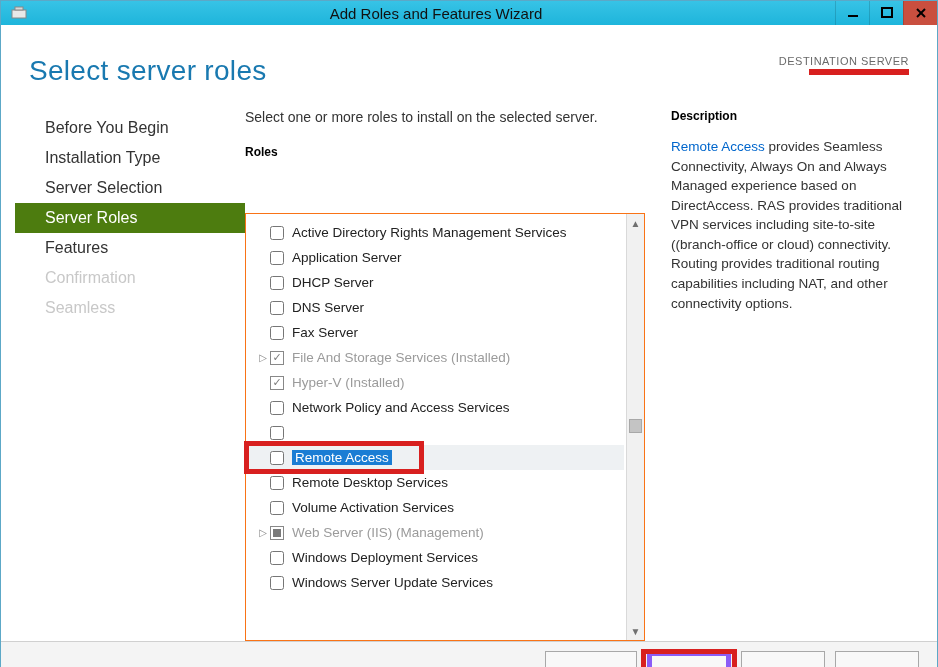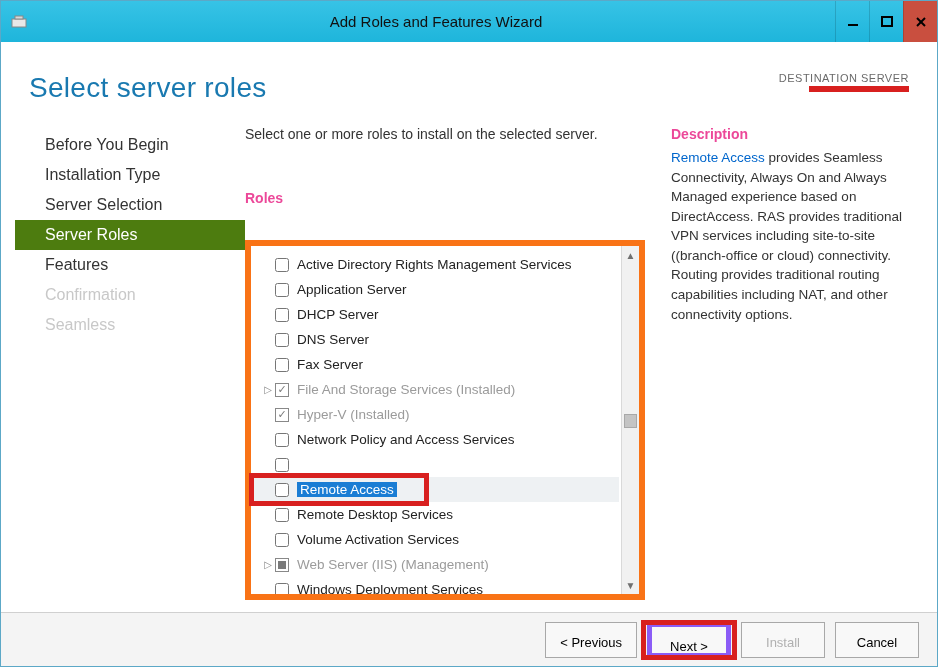--- a/index.html
+++ b/index.html
@@ -16,39 +16,39 @@
   .page-title { font-size: 28px; font-weight: 300; color:#1979b0; letter-spacing:0.3px; }
   .dest-wrap { text-align:right; }
   .dest-label { font-size: 11px; color:#6a6a6a; letter-spacing:0.5px; }
   .red-underline { height:6px; width:100px; background:#d8201f; border:2px solid #d8201f; margin-top:2px; margin-left:auto; }
   .body-row { flex:1; display:flex; padding: 12px 14px 0 14px; }
   .sidebar { width: 230px; padding-top:4px; }
   .nav-item { padding: 6px 14px 6px 30px; font-size: 16px; color:#333; cursor:pointer; }
   .nav-item.active { background:#4d7c0f; color:#fff; }
   .nav-item.disabled { color:#c8c8c8; cursor:default; }
   .main { flex:1; display:flex; gap:26px; }
-  .roles-col { flex: 0 0 400px; display:flex; flex-direction:column;gap:28px; }
+  .roles-col { flex: 0 0 400px; display:flex; flex-direction:column; }
   .instruction { font-size:14px; color:#333; margin-bottom:20px; }
-  .section-title { font-size:14px; font-weight:600; color:#ec4899; margin-bottom:6px; }
-  .roles-box { border:6px solid #f97316; height: 360px; display:flex; }
+  .section-title { font-size:12px; font-weight:600; color:#000000; margin-bottom:6px; }
+  .roles-box { border:1px solid #f97316; height: 428px; display:flex;margin-top:48px; }
   .roles-list { flex:1; overflow:hidden; padding:6px 2px; }
   .role-row { display:flex; align-items:center; height:25px; padding:0 8px; font-size:13.5px; color:#222; }
   .role-row .expander { width:14px; display:inline-flex; justify-content:center; color:#888; font-size:10px; }
   .role-row input[type=checkbox]{ width:14px; height:14px; margin-right:8px; accent-color:#666; }
   .role-row.installed { color:#9b9b9b; }
   .role-row.selected { background:#eef1f3; }
   .role-row.selected .label-wrap { background:#1a7dd4; color:#fff; padding:0 3px; }
   .hl-box { position:relative; }
   .red-box { position:absolute; border:5px solid #d8201f; pointer-events:none; }
   .scroll-track { width:18px; background:#f1f1f1; border-left:1px solid #d9d9d9; display:flex; flex-direction:column; }
   .scroll-arrow { height:18px; display:flex; align-items:center; justify-content:center; color:#707070; font-size:10px; cursor:pointer;}
   .scroll-thumb-area{ flex:1; position:relative;}
   .scroll-thumb { position:absolute; left:2px; right:2px; background:#c4c4c4; border:1px solid #a8a8a8;}
   .desc-col { flex:1; padding-right:10px; }
-  .desc-text { font-size:13.5px; color:#333; line-height:1.45; margin-top:6px; }
+  .desc-text { font-size:13.5px; color:#333; line-height:1.45; margin-top:14px; }
   .desc-text .link { color:#0066cc; }
   .footer { height:54px; border-top:1px solid #d0d0d0; background:#f4f4f4; display:flex; align-items:center; justify-content:flex-end; gap:10px; padding:0 18px; position:relative;}
   .btn { min-width:84px; height:36px; padding:12px 14px; font-size:13px; background:#f8f8f8; border:1px solid #a8a8a8; cursor:pointer; }
   .btn.primary { border:5px solid #8b5cf6; }
   .btn.disabled { color:#b0b0b0; cursor:default; }
   .tri-state { width:14px; height:14px; border:1px solid #888; margin-right:8px; display:inline-flex; align-items:center; justify-content:center; }
   .tri-fill { width:8px; height:8px; background:#7a7a7a; }
   .chk-fake { width:14px; height:14px; border:1px solid #888; margin-right:8px; display:inline-flex; align-items:center; justify-content:center; color:#7a7a7a; font-size:11px; }
 </style>
 </head>

